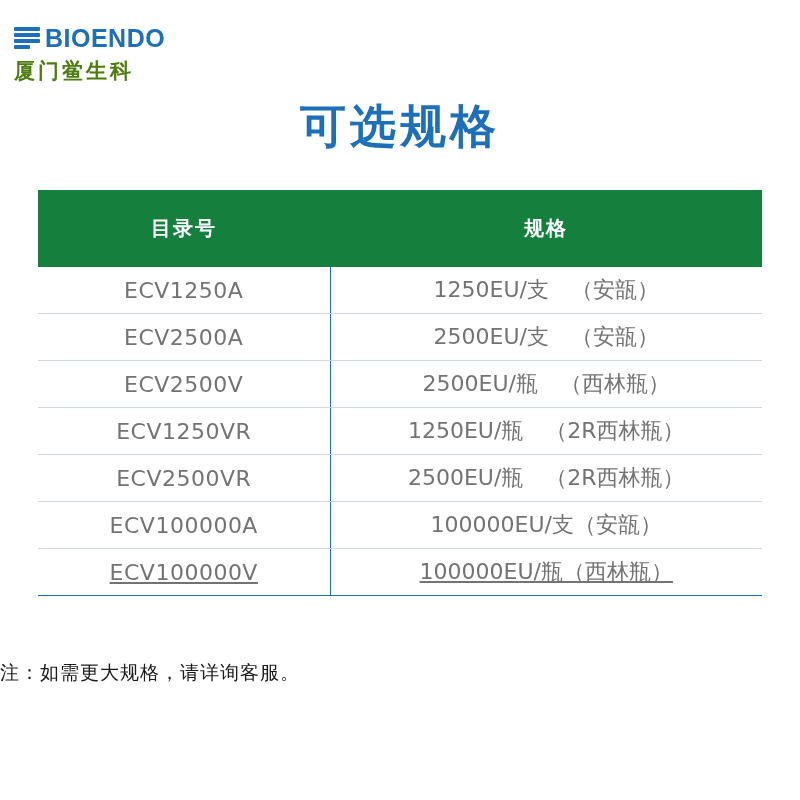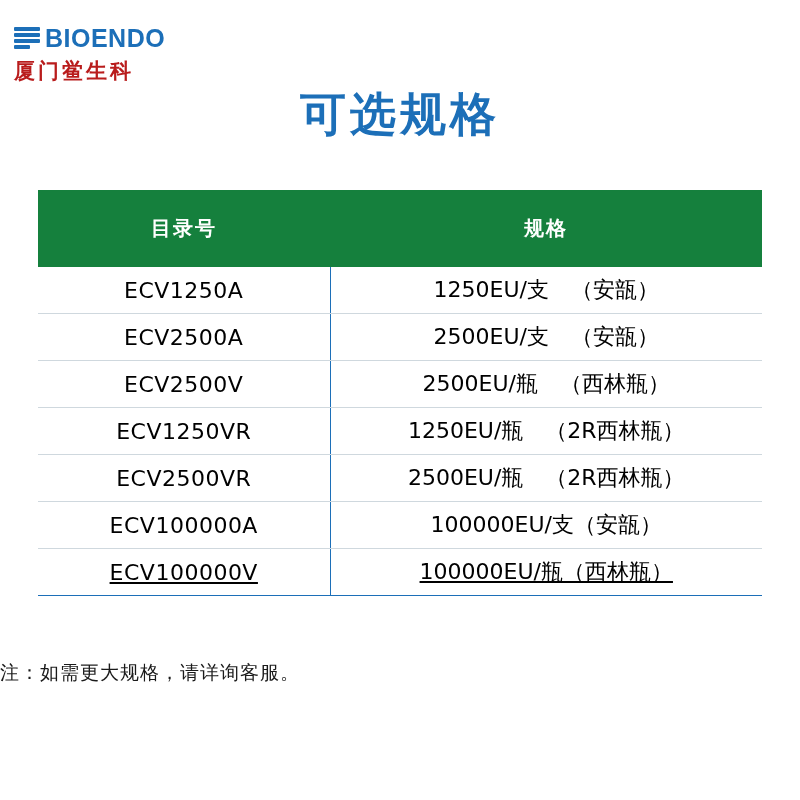--- a/index.html
+++ b/index.html
@@ -57,29 +57,29 @@
     letter-spacing: 0.5px;
     font-weight: 700;
     color: #1c6fb8;
     font-family: "Liberation Sans", sans-serif;
     line-height: 1;
   }
   .logo-cn {
     margin-top: 6px;
     font-size: 21px;
     letter-spacing: 3px;
-    color: #b91c1c;
+    color: #4d7c0f;
     font-weight: 700;
     font-family: "DejaVu Sans", sans-serif;
   }
 
   
   .title {
     position: absolute;
-    top: 84px;
+    top: 96px;
     left: 0;
     width: 800px;
     text-align: center;
     font-size: 46px;
     font-weight: 700;
     letter-spacing: 4px;
     color: #1c6fb8;
     font-family: "DejaVu Sans", sans-serif;
   }
 
@@ -103,21 +103,21 @@
     letter-spacing: 2px;
     height: 75px;
     font-family: "DejaVu Sans", sans-serif;
     border: none;
   }
   table.spec thead th.col-cat { width: 290px; }
   table.spec tbody td {
     height: 44px;
     font-size: 22px;
     text-align: center;
-    color: #000000;
+    color: #737373;
     border-bottom: 1px solid #cfd8de;
     font-family: "DejaVu Sans", sans-serif;
     white-space: nowrap;
   }
   table.spec tbody td.cat {
     border-right: 1px solid #1c6fb8;
     letter-spacing: 0.5px;
   }
   table.spec tbody tr:last-child td {
     border-bottom: 1px solid #1c6fb8;

